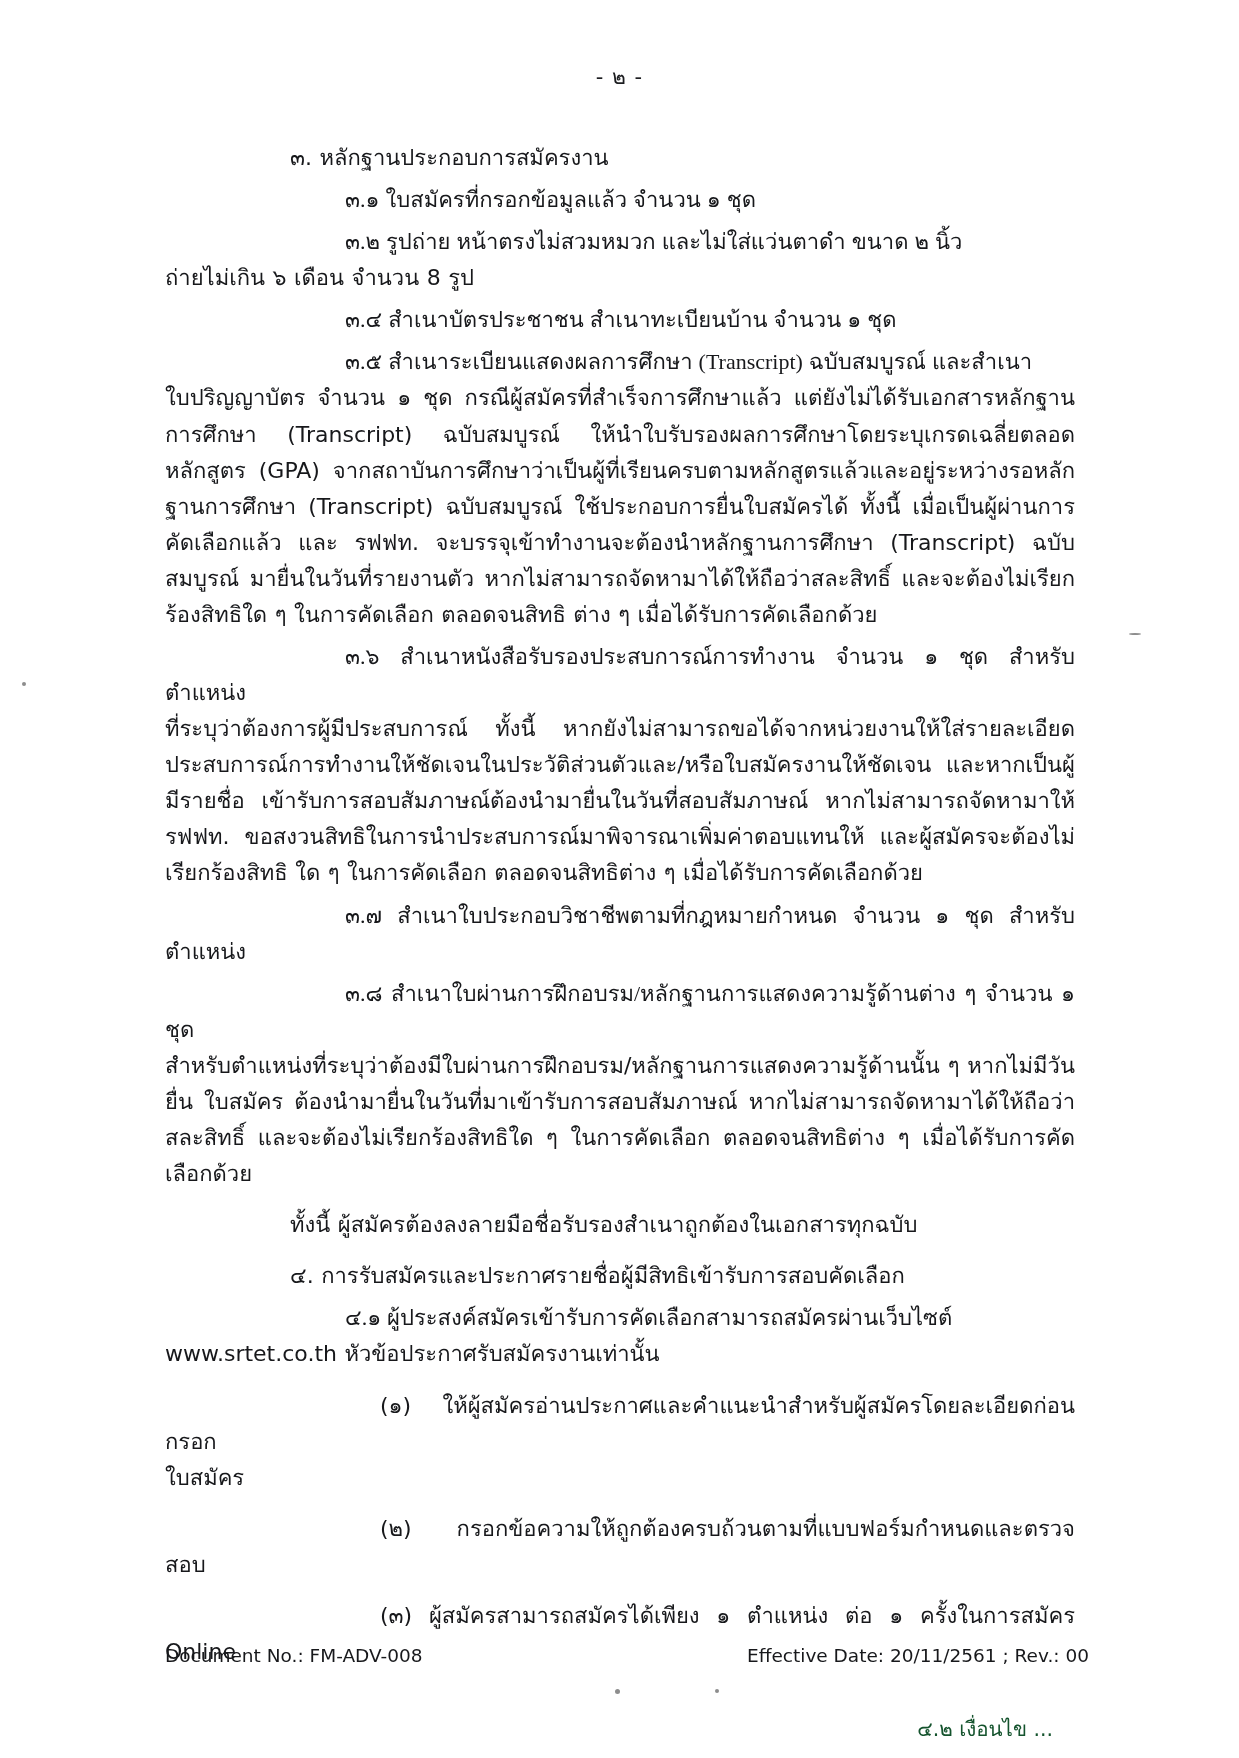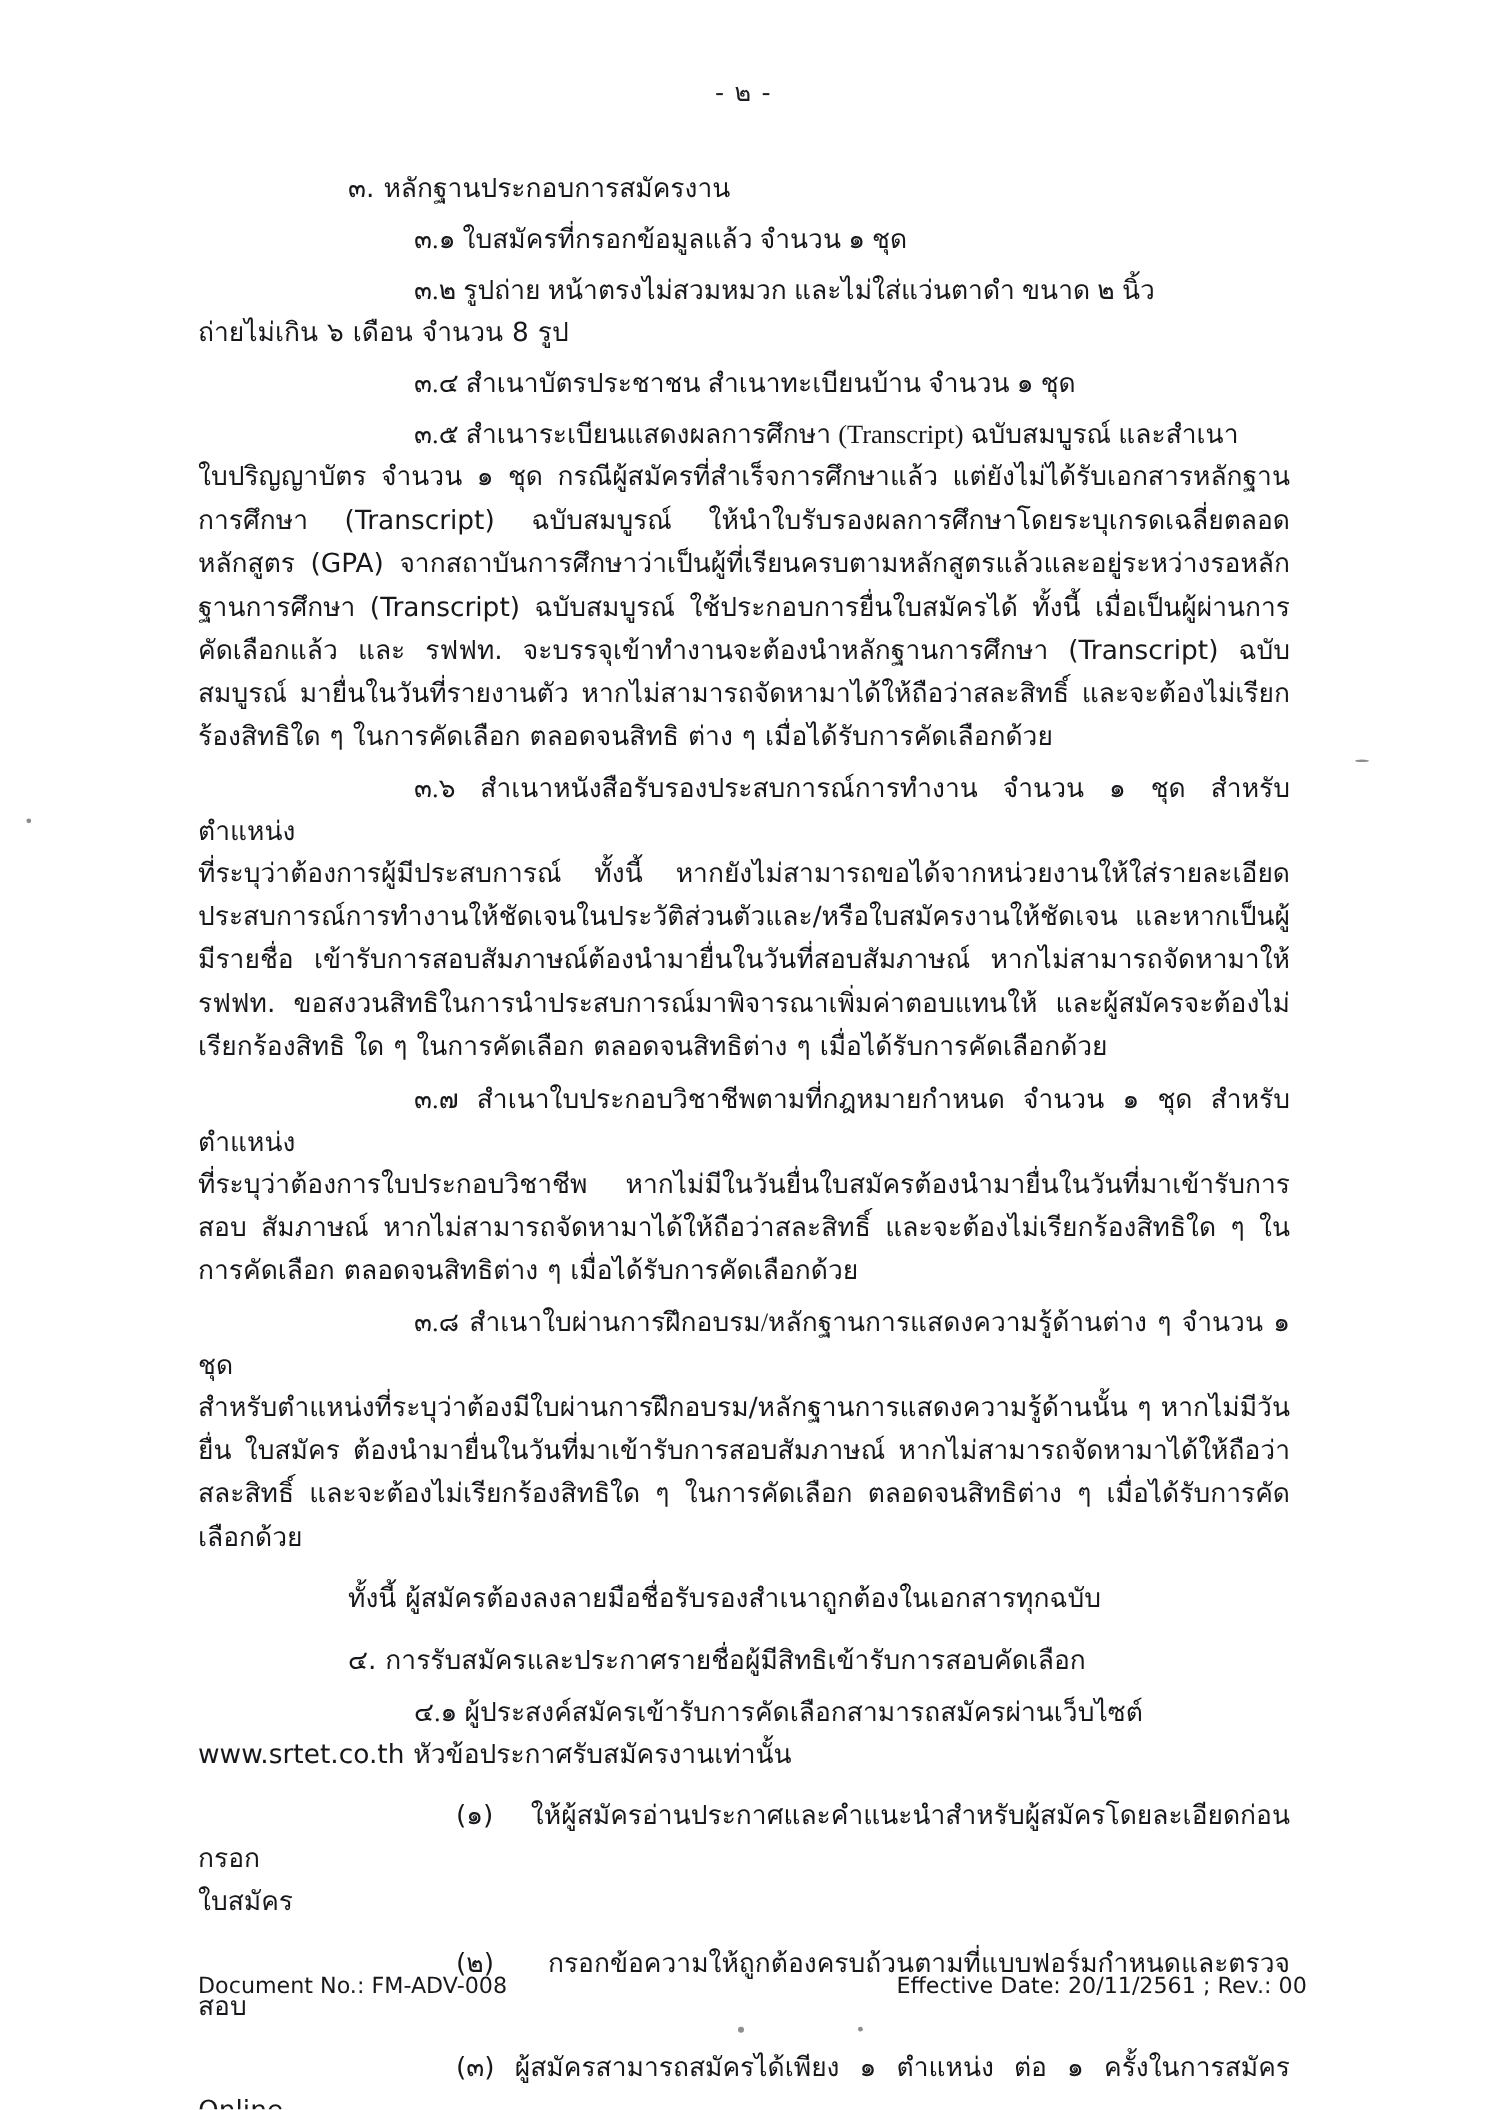--- a/index.html
+++ b/index.html
@@ -96,21 +96,20 @@
 
     <p class="ind-sub gap-s">๓.๔ สำเนาบัตรประชาชน สำเนาทะเบียนบ้าน จำนวน ๑ ชุด</p>
 
     <p class="ind-sub gap-s nospace">๓.๕ สำเนาระเบียนแสดงผลการศึกษา (Transcript) ฉบับสมบูรณ์ และสำเนา</p>
     <p class="ind-none">ใบปริญญาบัตร จำนวน ๑ ชุด กรณีผู้สมัครที่สำเร็จการศึกษาแล้ว แต่ยังไม่ได้รับเอกสารหลักฐานการศึกษา (Transcript) ฉบับสมบูรณ์ ให้นำใบรับรองผลการศึกษาโดยระบุเกรดเฉลี่ยตลอดหลักสูตร (GPA) จากสถาบันการศึกษาว่าเป็นผู้ที่เรียนครบตามหลักสูตรแล้วและอยู่ระหว่างรอหลักฐานการศึกษา (Transcript) ฉบับสมบูรณ์ ใช้ประกอบการยื่นใบสมัครได้ ทั้งนี้ เมื่อเป็นผู้ผ่านการคัดเลือกแล้ว และ รฟฟท. จะบรรจุเข้าทำงานจะต้องนำหลักฐานการศึกษา (Transcript) ฉบับสมบูรณ์ มายื่นในวันที่รายงานตัว หากไม่สามารถจัดหามาได้ให้ถือว่าสละสิทธิ์ และจะต้องไม่เรียกร้องสิทธิใด ๆ ในการคัดเลือก ตลอดจนสิทธิ ต่าง ๆ เมื่อได้รับการคัดเลือกด้วย</p>
 
     <p class="ind-sub gap-s nospace">๓.๖ สำเนาหนังสือรับรองประสบการณ์การทำงาน จำนวน ๑ ชุด สำหรับตำแหน่ง</p>
     <p class="ind-none">ที่ระบุว่าต้องการผู้มีประสบการณ์ ทั้งนี้ หากยังไม่สามารถขอได้จากหน่วยงานให้ใส่รายละเอียด ประสบการณ์การทำงานให้ชัดเจนในประวัติส่วนตัวและ/หรือใบสมัครงานให้ชัดเจน และหากเป็นผู้มีรายชื่อ เข้ารับการสอบสัมภาษณ์ต้องนำมายื่นในวันที่สอบสัมภาษณ์ หากไม่สามารถจัดหามาให้ รฟฟท. ขอสงวนสิทธิในการนำประสบการณ์มาพิจารณาเพิ่มค่าตอบแทนให้ และผู้สมัครจะต้องไม่เรียกร้องสิทธิ ใด ๆ ในการคัดเลือก ตลอดจนสิทธิต่าง ๆ เมื่อได้รับการคัดเลือกด้วย</p>
 
     <p class="ind-sub gap-s nospace">๓.๗ สำเนาใบประกอบวิชาชีพตามที่กฎหมายกำหนด จำนวน ๑ ชุด สำหรับตำแหน่ง</p>
-    <p class="ind-none">ที่ระบุว่าต้องการใบประกอบวิชาชีพ หากไม่มีในวันยื่นใบสมัครต้องนำมายื่นในวันที่มาเข้ารับการสอบ สัมภาษณ์ หากไม่สามารถจัดหามาได้ให้ถือว่าสละสิทธิ์ และจะต้องไม่เรียกร้องสิทธิใด ๆ ในการคัดเลือก ตลอดจนสิทธิต่าง ๆ เมื่อได้รับการคัดเลือกด้วย</p>
 
     <p class="ind-sub gap-s nospace">๓.๘ สำเนาใบผ่านการฝึกอบรม/หลักฐานการแสดงความรู้ด้านต่าง ๆ จำนวน ๑ ชุด</p>
     <p class="ind-none">สำหรับตำแหน่งที่ระบุว่าต้องมีใบผ่านการฝึกอบรม/หลักฐานการแสดงความรู้ด้านนั้น ๆ หากไม่มีวันยื่น ใบสมัคร ต้องนำมายื่นในวันที่มาเข้ารับการสอบสัมภาษณ์ หากไม่สามารถจัดหามาได้ให้ถือว่าสละสิทธิ์ และจะต้องไม่เรียกร้องสิทธิใด ๆ ในการคัดเลือก ตลอดจนสิทธิต่าง ๆ เมื่อได้รับการคัดเลือกด้วย</p>
 
     <p class="ind-head gap-m">ทั้งนี้ ผู้สมัครต้องลงลายมือชื่อรับรองสำเนาถูกต้องในเอกสารทุกฉบับ</p>
 
     <p class="ind-head gap-m">๔. การรับสมัครและประกาศรายชื่อผู้มีสิทธิเข้ารับการสอบคัดเลือก</p>
 
     <p class="ind-sub gap-s nospace">๔.๑ ผู้ประสงค์สมัครเข้ารับการคัดเลือกสามารถสมัครผ่านเว็บไซต์</p>
     <p class="ind-none">www.srtet.co.th หัวข้อประกาศรับสมัครงานเท่านั้น</p>

